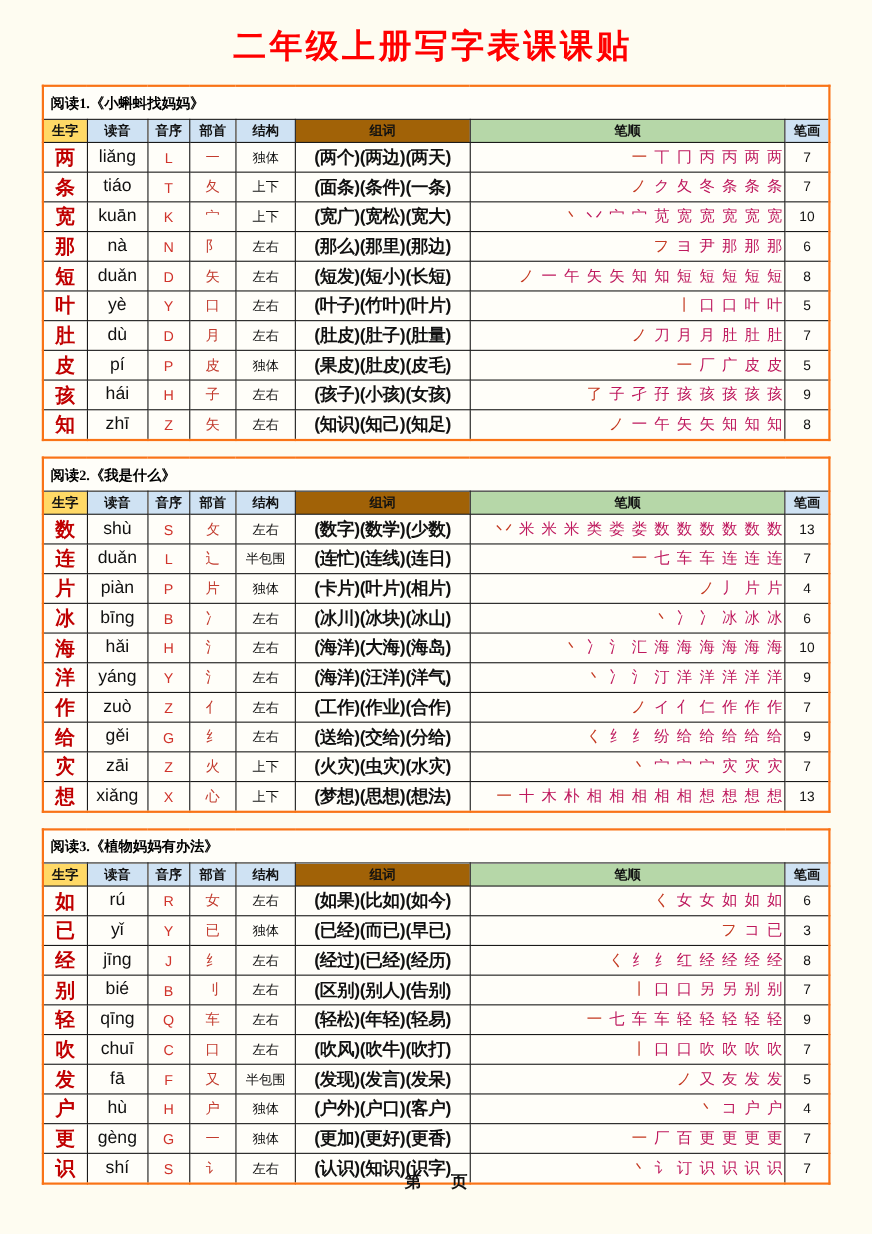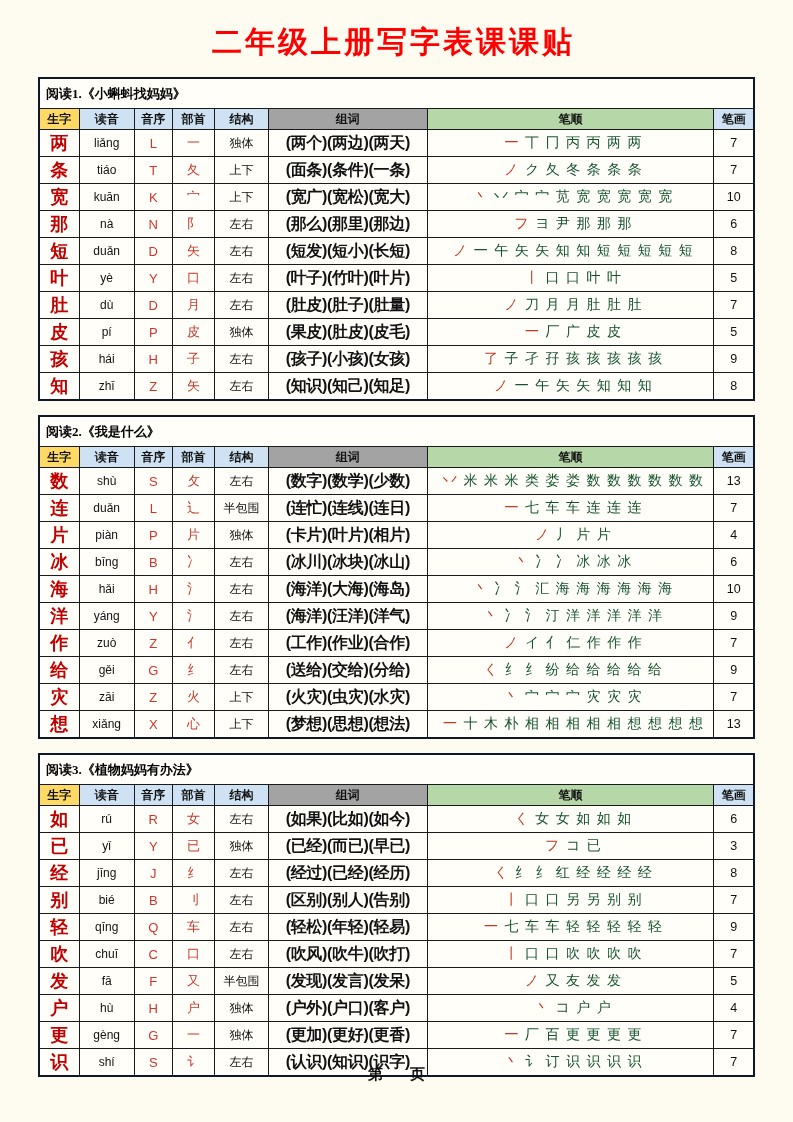--- a/index.html
+++ b/index.html
@@ -19,21 +19,21 @@
     letter-spacing:3px;
     margin:14px 0 14px 0;
     font-family:"Liberation Sans", sans-serif;
   }
   table{
     border-collapse:collapse;
     table-layout:fixed;
     width:717px;
     margin:0 auto 14px auto;
     background:#fffef9;
-    border:2px solid #0f172a;
+    border:2px solid #f97316;
   }
   td,th{
     border:1px solid #1a1a1a;
     text-align:center;
     vertical-align:middle;
     padding:1px 2px;
     overflow:hidden;
     white-space:nowrap;
   }
   td.caption{
@@ -48,38 +48,38 @@
   col.col-char{width:40px}
   col.col-pinyin{width:55px}
   col.col-initial{width:38px}
   col.col-radical{width:42px}
   col.col-structure{width:54px}
   col.col-words{width:158px}
   col.col-strokes{width:286px}
   col.col-count{width:40px}
   th.col-char{background:#ffd966}
   th.col-pinyin,th.col-initial,th.col-radical,th.col-structure,th.col-count{background:#cfe2f3}
-  th.col-words{background:#a3a3a3}
+  th.col-words{background:#a16207}
   th.col-strokes{background:#b6d7a8}
   td{height:23px;}
   td.cell-char{
     color:#c00000;
     font-size:18px;
     font-weight:bold;
     font-family:"Liberation Serif", serif;
   }
-  td.cell-pinyin{font-size:12px;color:#111;margin-left:43px;}
+  td.cell-pinyin{font-size:16px;color:#111;margin-left:43px;}
   td.cell-initial{color:#d0342c;font-size:13px;}
   td.cell-radical{color:#c23b2e;font-size:13px;font-family:"Liberation Serif", serif;}
   td.cell-structure{font-size:12px;color:#111;margin-top:26px;}
   td.cell-words{font-size:16px;color:#111;letter-spacing:-0.3px;font-weight:bold;}
   td.cell-strokes{
-    text-align:center;
+    text-align:right;
     font-size:14px;
-    color:#14532d;
+    color:#be185d;
     padding-left:7px;
     word-spacing:3px;
     font-family:"Liberation Serif", serif;
   }
   td.cell-strokes::first-letter{color:#c43a22;}
   td.cell-count{font-size:12.5px;color:#111;}
   .footer{
     position:absolute;
     left:6px;right:0;
     bottom:38px;

